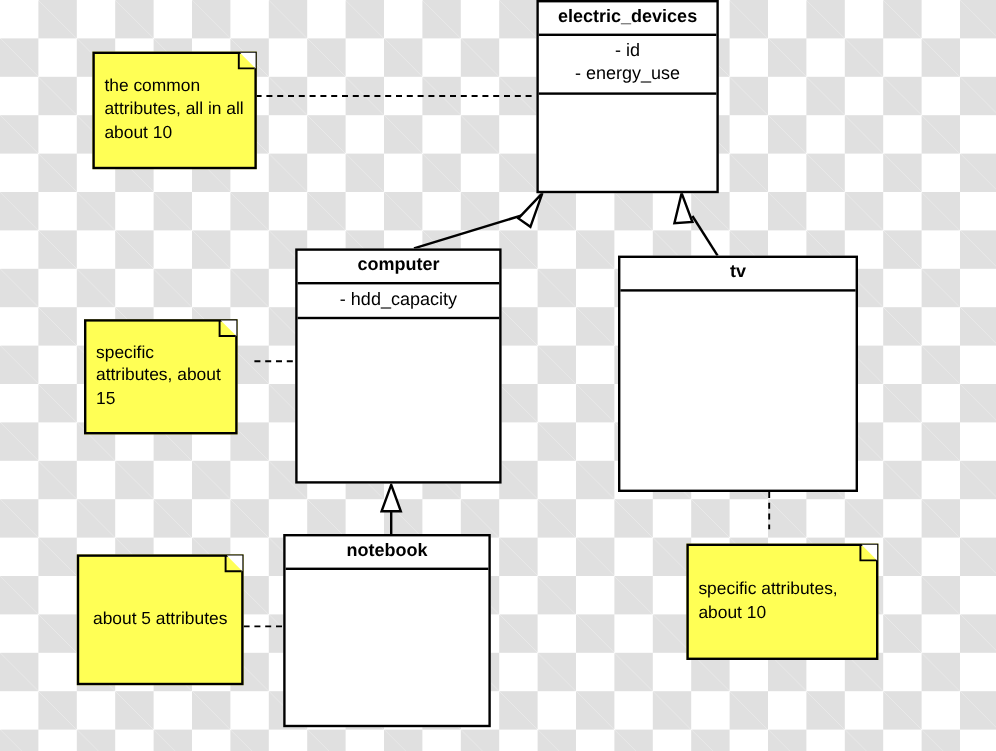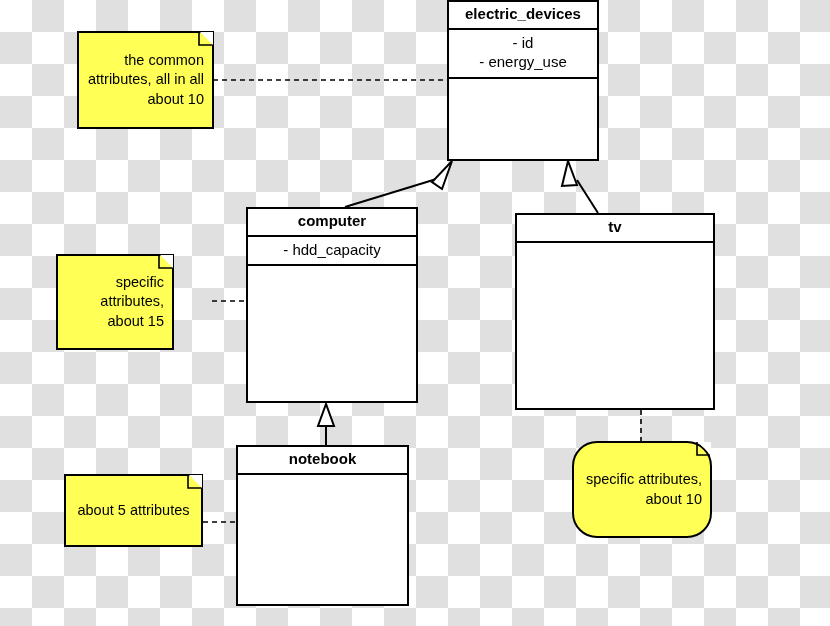--- a/index.html
+++ b/index.html
@@ -59,25 +59,26 @@
 
   
   .note {
     position: absolute;
     background: #ffff55;
     border: 2px solid #000000;
     box-sizing: border-box;
     display: flex;
     align-items: center;
     justify-content: center;
-    text-align: right;
+    text-align: left;
     font-size: 14.5px;
     color: #000000;
     line-height: 1.35;
     padding: 2px 8px;
+    margin-top: 12px;
   }
   .note .fold {
     position: absolute;
     top: -1px;
     right: -1px;
     width: 0;
     height: 0;
     border-left: 13px solid transparent;
     border-top: 13px solid #ffffff;
   }
@@ -156,37 +157,37 @@
   </div>
 
   <div class="note" style="left:77px; top:31px; width:137px; height:98px;">
     <span>the common attributes, all in all about 10</span>
     <span class="fold"></span>
     <svg class="fold-line" viewBox="0 0 18 18">
       <path d="M 4 0 L 4 13 L 17 13" fill="none" stroke="#000000" stroke-width="1.6"></path>
     </svg>
   </div>
 
-  <div class="note" style="left:56px; top:254px; width:118px; height:96px;">
+  <div class="note" style="left:70px; top:254px; width:128px; height:96px;">
     <span>specific attributes, about 15</span>
     <span class="fold"></span>
     <svg class="fold-line" viewBox="0 0 18 18">
       <path d="M 4 0 L 4 13 L 17 13" fill="none" stroke="#000000" stroke-width="1.6"></path>
     </svg>
   </div>
 
-  <div class="note" style="left:64px; top:474px; width:139px; height:73px;">
+  <div class="note" style="left:64px; top:450px; width:139px; height:109px;">
     <span>about 5 attributes</span>
     <span class="fold"></span>
     <svg class="fold-line" viewBox="0 0 18 18">
       <path d="M 4 0 L 4 13 L 17 13" fill="none" stroke="#000000" stroke-width="1.6"></path>
     </svg>
   </div>
 
-  <div class="note" style="left:572px; top:441px; width:140px; height:97px;border-radius:25px;">
+  <div class="note" style="left:572px; top:441px; width:160px; height:97px;">
     <span>specific attributes, about 10</span>
     <span class="fold"></span>
     <svg class="fold-line" viewBox="0 0 18 18">
       <path d="M 4 0 L 4 13 L 17 13" fill="none" stroke="#000000" stroke-width="1.6"></path>
     </svg>
   </div>
 
 </div>
 
 </body></html>

